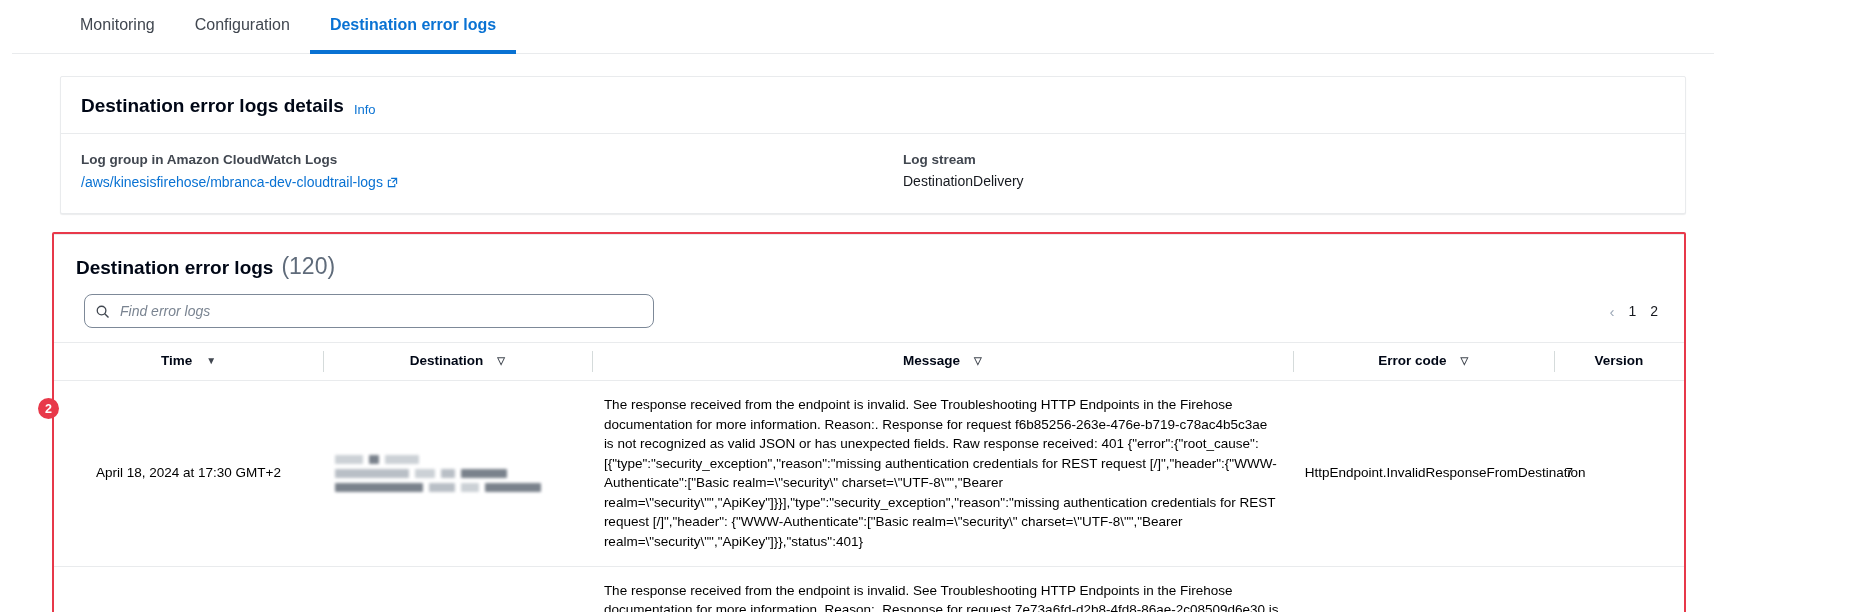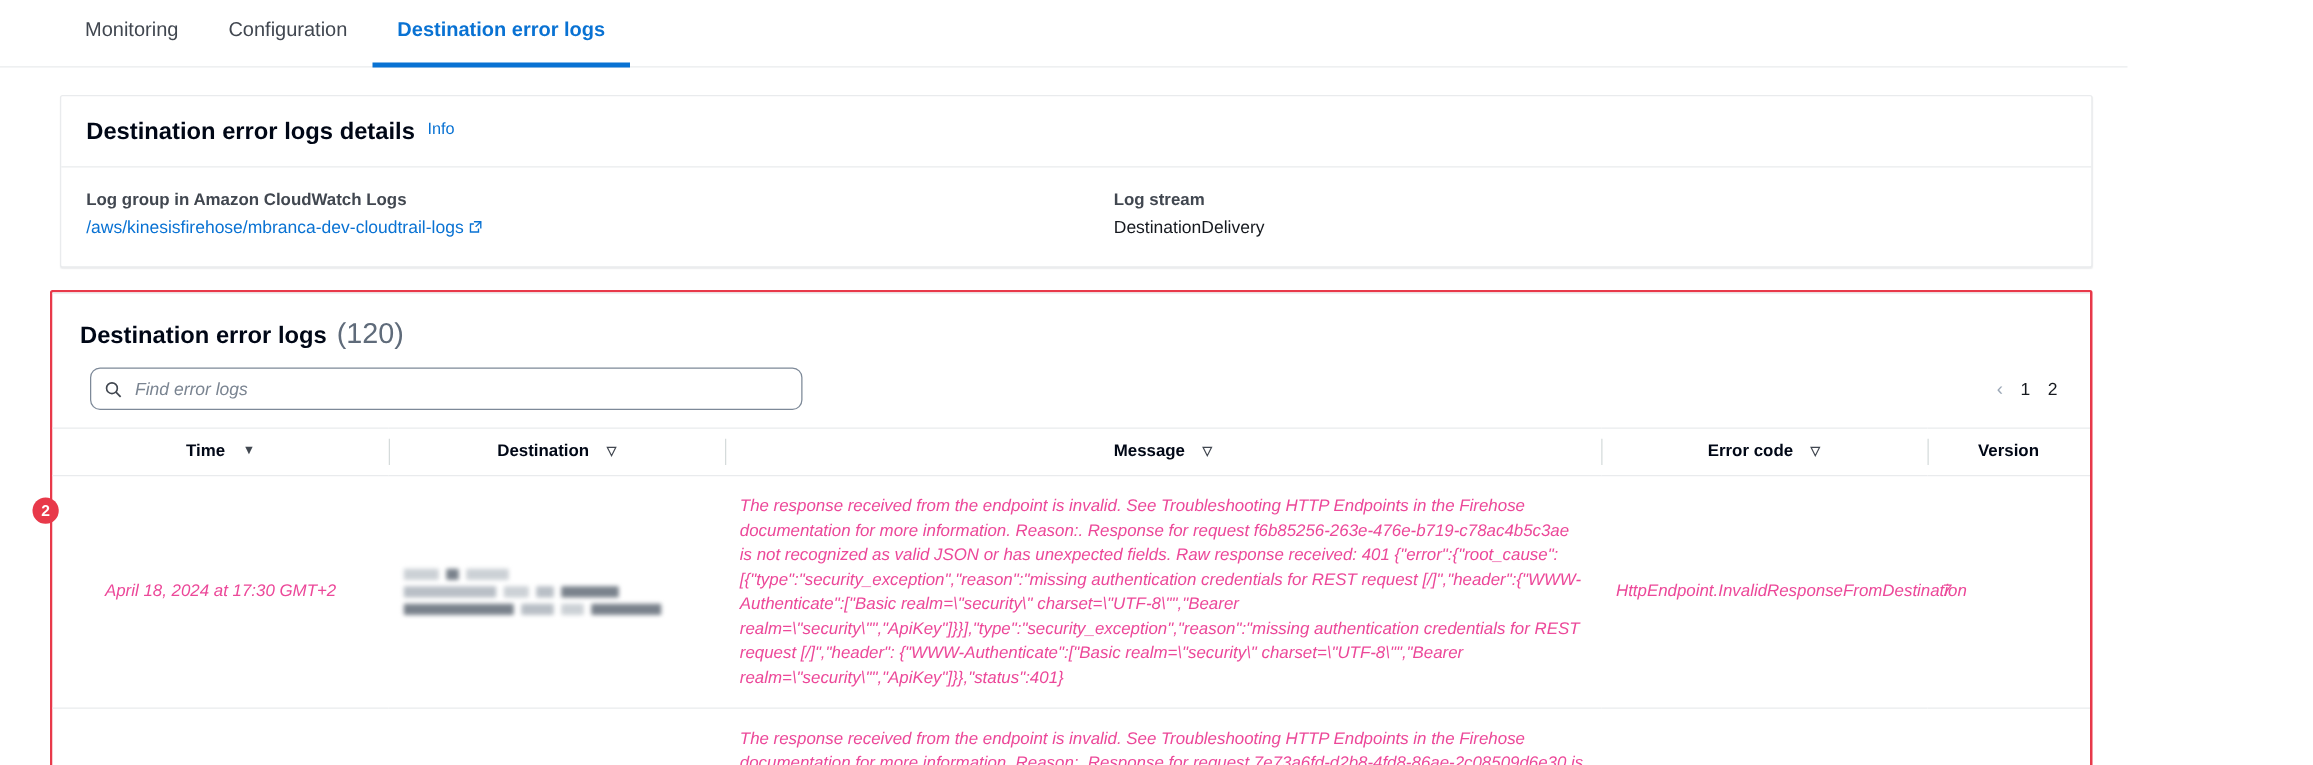--- a/index.html
+++ b/index.html
@@ -8,20 +8,21 @@
     width: 1850px; height: 612px;
     background: #ffffff;
     font-family: "Liberation Sans", sans-serif;
     color: #16191f;
     overflow: hidden;
   }
   .page {
     position: relative;
     width: 1702px; height: 612px;
     background: #ffffff;
+    margin-left: 12px;
   }
 
   
   .tabbar {
     display: flex;
     align-items: stretch;
     height: 54px;
     padding-left: 48px;
     border-bottom: 1px solid #e9ebed;
     background: #ffffff;
@@ -47,21 +48,21 @@
   .details-panel {
     margin: 22px 28px 0 48px;
     background: #ffffff;
     border: 1px solid #e9ebed;
     border-radius: 2px;
     box-shadow: 0 1px 1px rgba(0,28,36,0.08);
   }
   .details-header {
     padding: 18px 20px 16px 20px;
     display: flex;
-    align-items: flex-start;
+    align-items: flex-end;
     gap: 10px;
     border-bottom: 1px solid #e9ebed;
   }
   .details-title {
     font-size: 19px;
     font-weight: bold;
     color: #000716;
   }
   .info-link {
     font-size: 13px;
@@ -208,26 +209,25 @@
   }
   .col-divider {
     position: absolute;
     top: 8px; bottom: 8px;
     left: 0;
     width: 1px;
     background: #d5dbdb;
   }
   table.logs tbody td {
     font-size: 13.5px;
-    color: #ec4899;
+    color: #000000;
     padding: 14px 12px;
     border-bottom: 1px solid #e9ebed;
     vertical-align: middle;
     line-height: 1.45;
-    font-style: italic;
   }
   td.time { padding-left: 22px; white-space: nowrap; text-align: center; }
   td.message { font-size: 12.6px; line-height: 1.48; word-break: break-word; }
   td.errcode { font-size: 13.5px; }
   td.version { font-size: 13.5px; }
 
   
   .redacted {
     display: flex;
     flex-direction: column;

